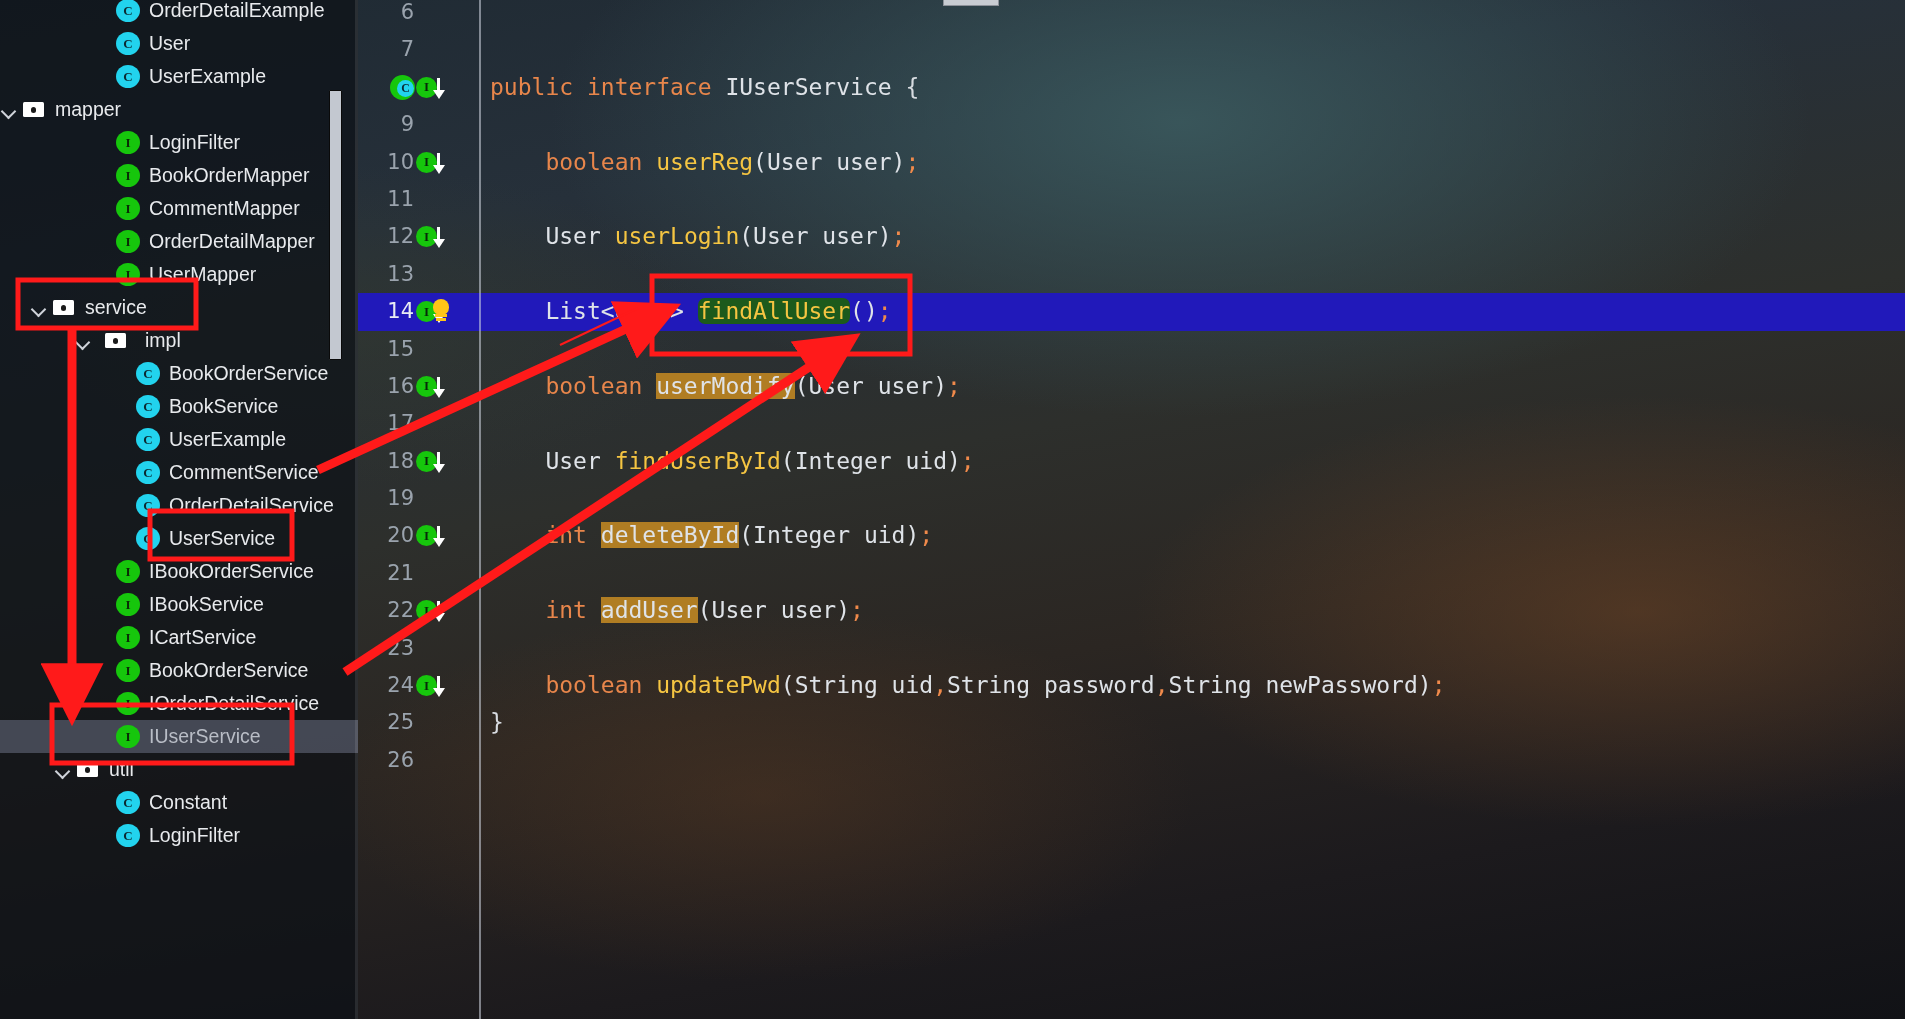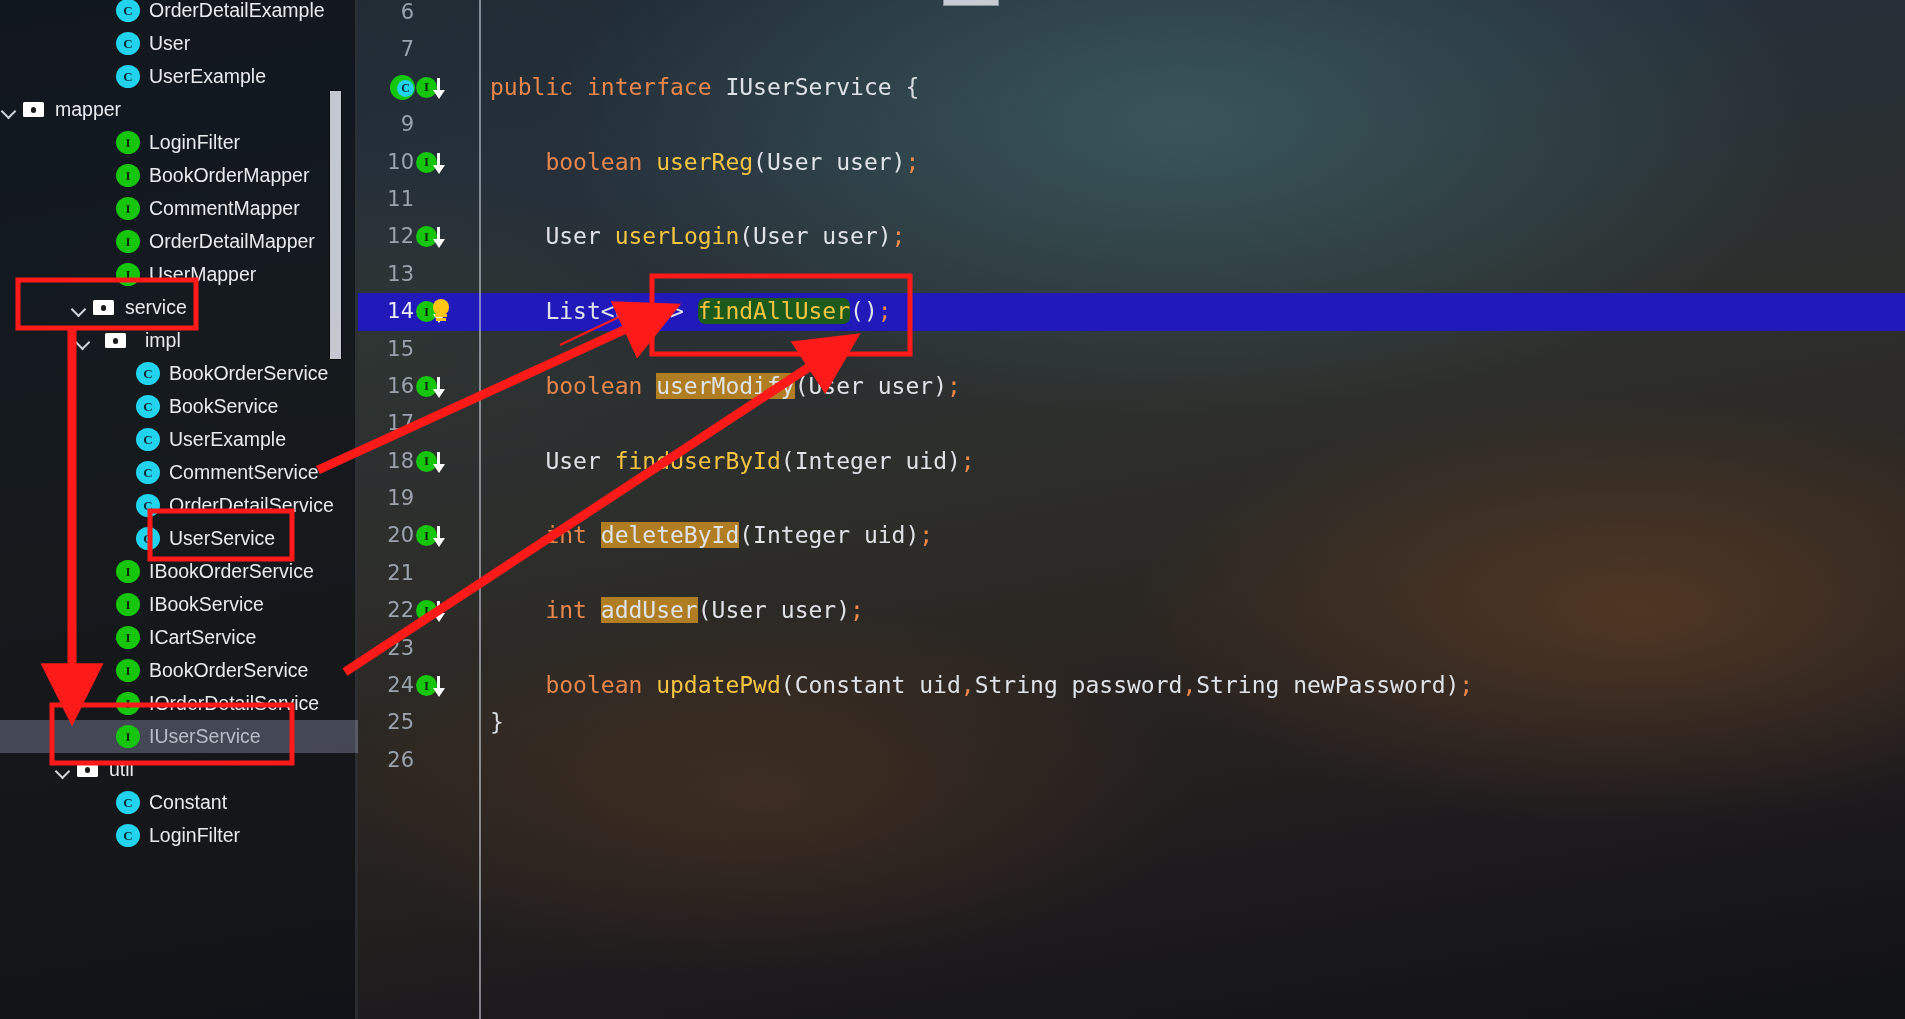--- a/index.html
+++ b/index.html
@@ -210,21 +210,21 @@
         <div class="row" style="padding-left: 94px;">
           <span class="arrow"></span>
           <span class="ico iface">I</span>
           <span class="lbl">OrderDetailMapper</span>
         </div>
         <div class="row" style="padding-left: 94px;">
           <span class="arrow"></span>
           <span class="ico iface">I</span>
           <span class="lbl">UserMapper</span>
         </div>
-        <div class="row" style="padding-left: 70px;">
+        <div class="row" style="padding-left: 30px;">
           <span class="arrow open"></span>
           <span class="ico folder"></span>
           <span class="lbl">service</span>
         </div>
         <div class="row" style="padding-left: 74px; gap: 8px;">
           <span class="arrow open"></span>
           <span class="ico folder"></span>
           <span class="lbl">impl</span>
         </div>
         <div class="row" style="padding-left: 114px;">
@@ -401,21 +401,21 @@
         <div class="cl" style="position: relative;"><span class="bulb"><span class="glass"></span><span class="base1"></span><span class="base2"></span></span><span class="punc">    </span><span class="typ">List&lt;User&gt; </span><span class="mth hl-green">findAllUser</span><span class="typ">()</span><span class="semi">;</span></div>
         <div class="cl"></div>
         <div class="cl"><span class="punc">    </span><span class="kw">boolean </span><span class="typ hl-ochre">userModify</span><span class="typ">(User user)</span><span class="semi">;</span></div>
         <div class="cl"></div>
         <div class="cl"><span class="punc">    </span><span class="typ">User </span><span class="mth">findUserById</span><span class="typ">(Integer uid)</span><span class="semi">;</span></div>
         <div class="cl"></div>
         <div class="cl"><span class="punc">    </span><span class="kw">int </span><span class="typ hl-ochre">deleteById</span><span class="typ">(Integer uid)</span><span class="semi">;</span></div>
         <div class="cl"></div>
         <div class="cl"><span class="punc">    </span><span class="kw">int </span><span class="typ hl-ochre">addUser</span><span class="typ">(User user)</span><span class="semi">;</span></div>
         <div class="cl"></div>
-        <div class="cl"><span class="punc">    </span><span class="kw">boolean </span><span class="mth">updatePwd</span><span class="typ">(Constant uid</span><span class="comma">,</span><span class="typ">String password</span><span class="comma">,</span><span class="typ">String newPassword)</span><span class="semi">;</span></div>
+        <div class="cl"><span class="punc">    </span><span class="kw">boolean </span><span class="mth">updatePwd</span><span class="typ">(String uid</span><span class="comma">,</span><span class="typ">String password</span><span class="comma">,</span><span class="typ">String newPassword)</span><span class="semi">;</span></div>
         <div class="cl"><span class="punc">}</span></div>
         <div class="cl"></div>
       </div>
   </div>
 
   <svg id="ann-svg">
     <defs>
       <marker id="ah" markerWidth="7" markerHeight="7" refX="3.2" refY="3.5" orient="auto" markerUnits="strokeWidth">
         <path d="M0,0 L7,3.5 L0,7 z" fill="#ff1a1a"></path>
       </marker>

